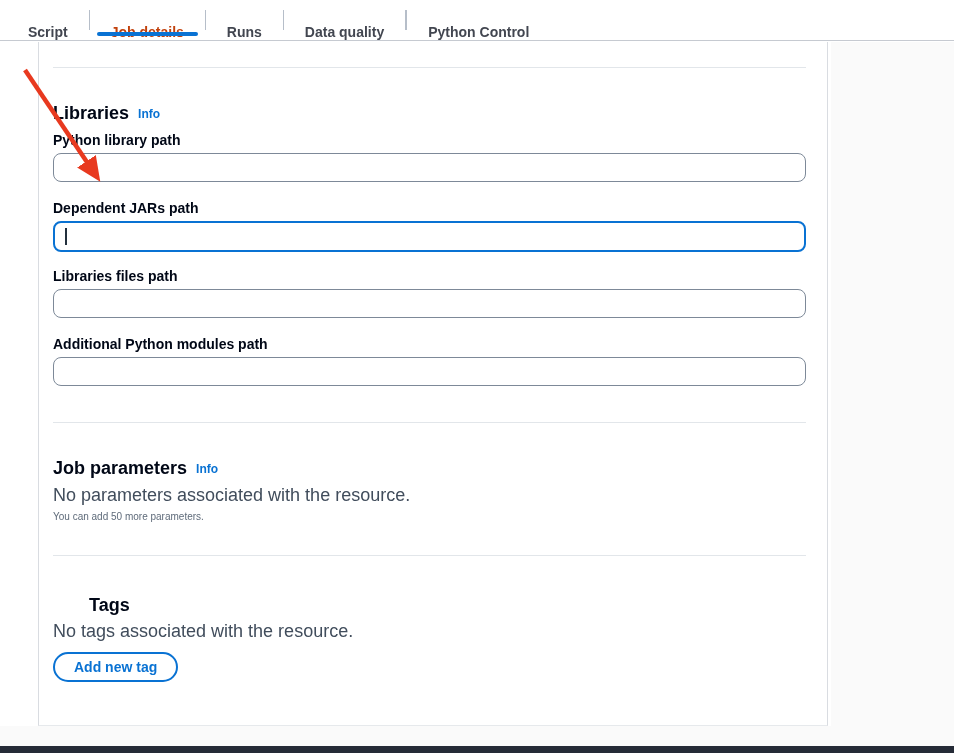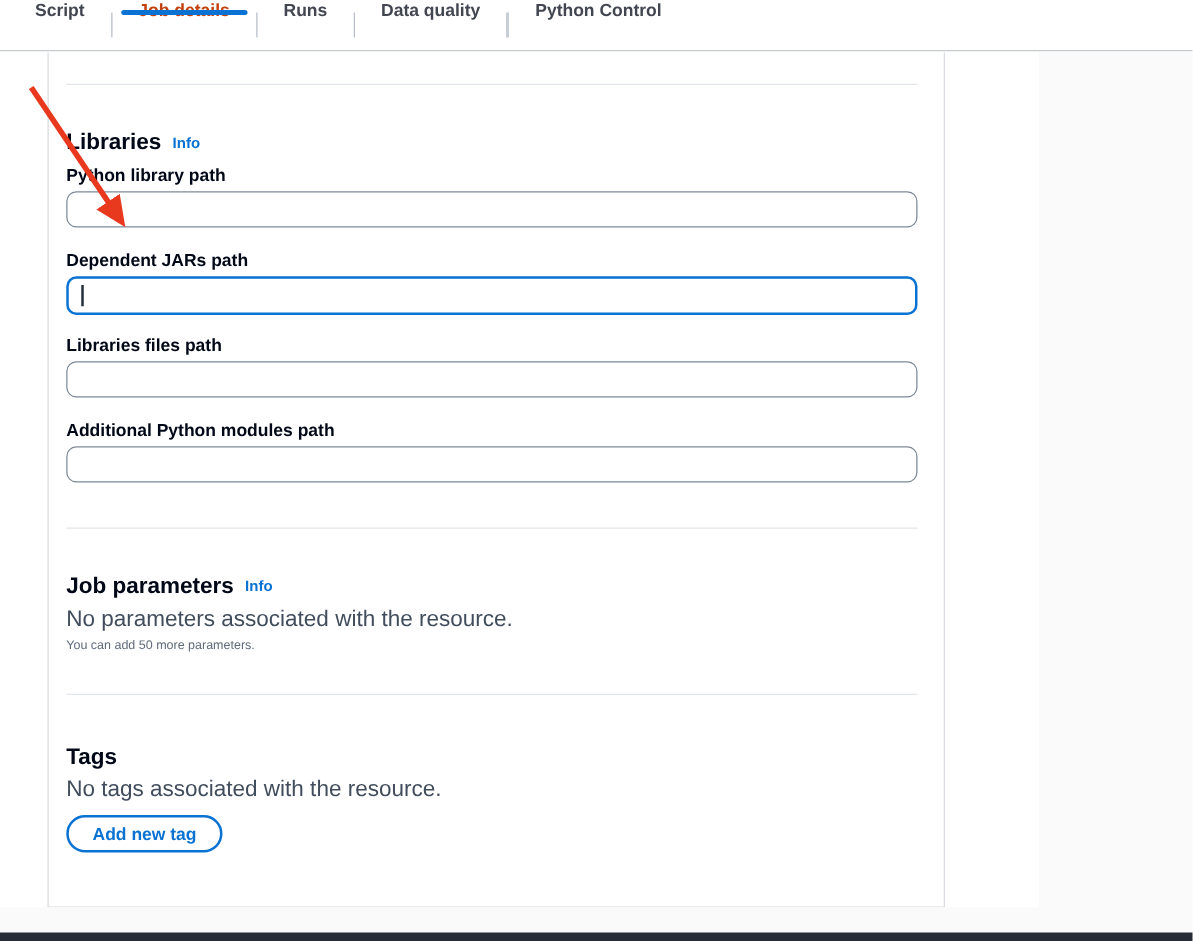--- a/index.html
+++ b/index.html
@@ -11,21 +11,21 @@
     position: relative;
     overflow: hidden;
   }
   .screen { position: relative; width: 954px; height: 753px; background: #ffffff; }
 
   
   .tabbar {
     position: absolute; top: 0; left: 0; right: 0; height: 41px;
     background: #ffffff;
     border-bottom: 1px solid #c6cad1;
-    display: flex; align-items: flex-start;
+    display: flex; align-items: flex-end;
     padding-left: 7px;
   }
   .tab {
     position: relative;
     display: flex; align-items: center;
     padding: 0 21px;
     font-size: 14px; font-weight: 700;
     color: #424650;
     cursor: pointer;
     white-space: nowrap;
@@ -40,21 +40,21 @@
     width: 1px; height: 20px; background: #b6bec9;
     align-self: center;
   }
 
   
   .right-gutter {
     position: absolute; top: 42px; left: 831px; right: 0; height: 704px;
     background: #fafafa;
   }
   .panel {
-    position: absolute; top: 42px; left: 38px; width: 718px; height: 684px;
+    position: absolute; top: 42px; left: 38px; width: 790px; height: 684px;
     background: #ffffff;
     border-left: 1px solid #d9dce1;
     border-right: 1px solid #d9dce1;
     border-bottom: 1px solid #e6e9ec;
     padding: 0 21px 0 14px;
     overflow: hidden;
   }
   .bottom-strip {
     position: absolute; top: 726px; left: 0; right: 0; height: 20px;
     background: #fafafa;
@@ -67,21 +67,21 @@
   
   .rule { border: 0; border-top: 1px solid #e2e6ea; }
   .rule-top  { margin-top: 25px; }
   .rule-mid  { margin-top: 36px; }
   .rule-mid2 { margin-top: 30px; }
 
   .section-heading {
     font-size: 18px; line-height: 24px; font-weight: 700; color: #000716;
     margin: 33px 0 4px;
   }
-  .section-heading.tags-heading { margin-top: 37px; }
+  .section-heading.tags-heading { margin-top: 37px; margin-left: 36px; }
   .info-link {
     font-size: 12px; font-weight: 700; color: #0972d3;
     margin-left: 9px; text-decoration: none; cursor: pointer;
     vertical-align: 1px;
   }
   .field-label {
     font-size: 14px; line-height: 20px; font-weight: 700; color: #000716;
     margin: 4px 0 3px;
   }
   .field-label.gap16 { margin-top: 16px; }

